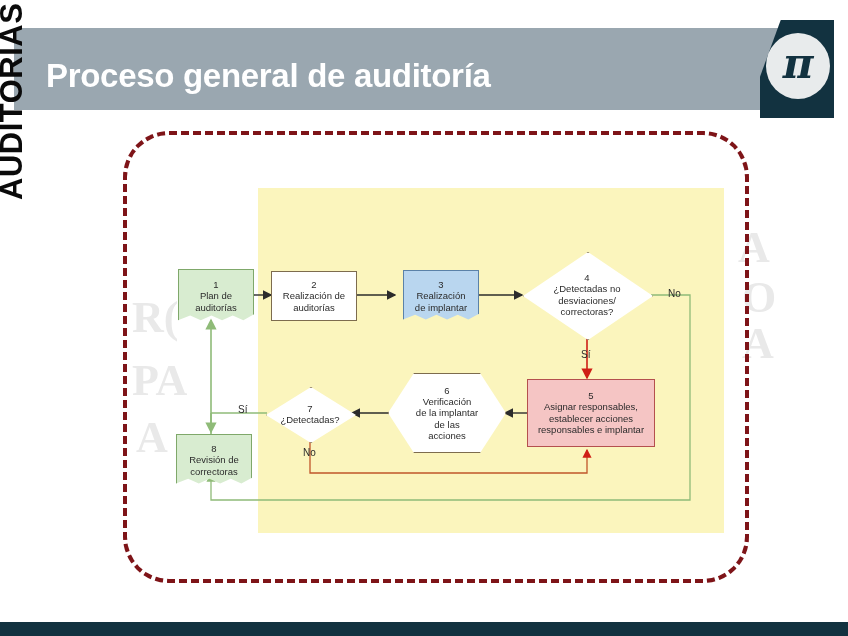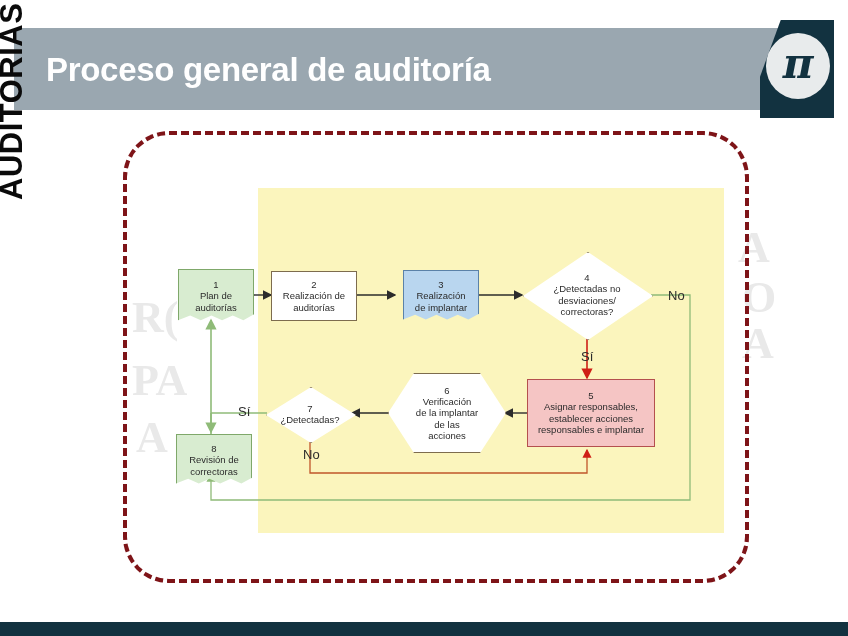--- a/index.html
+++ b/index.html
@@ -8,21 +8,21 @@
     background:#ffffff;
     font-family:"Liberation Sans", sans-serif;
   }
 
   
   #header-bar{
     position:absolute;left:14px;top:28px;width:820px;height:82px;
     background:#9aa7b0;
   }
   #header-title{
-    position:absolute;left:46px;top:40px;
+    position:absolute;left:46px;top:46px;
     font-size:33px;font-weight:bold;color:#ffffff;
     letter-spacing:-0.3px;line-height:60px;white-space:nowrap;
   }
   #logo-block{
     position:absolute;left:760px;top:20px;width:74px;height:98px;
     background:#123240;
     clip-path:polygon(28% 0%, 100% 0%, 100% 100%, 0% 100%, 0% 58%);
   }
   #logo-circle{
     position:absolute;left:766px;top:33px;width:64px;height:66px;
@@ -101,21 +101,21 @@
     position:absolute;inset:0;display:flex;flex-direction:column;
     align-items:center;justify-content:center;text-align:center;
   }
   .hexagon{
     background:#ffffff;border:1px solid #7d6c4e;
     clip-path:polygon(22% 0%,78% 0%,100% 50%,78% 100%,22% 100%,0% 50%);
   }
 
   
   .edge-label{
-    position:absolute;font-size:13px;color:#2b2b2b;
+    position:absolute;font-size:10px;color:#2b2b2b;
     background:transparent;white-space:nowrap;
   }
 </style>
 </head>
 <body>
 
 <div id="header-bar"></div>
 <div id="header-title">Proceso general de auditoría</div>
 <div id="logo-block"></div>
 <div id="logo-circle">

